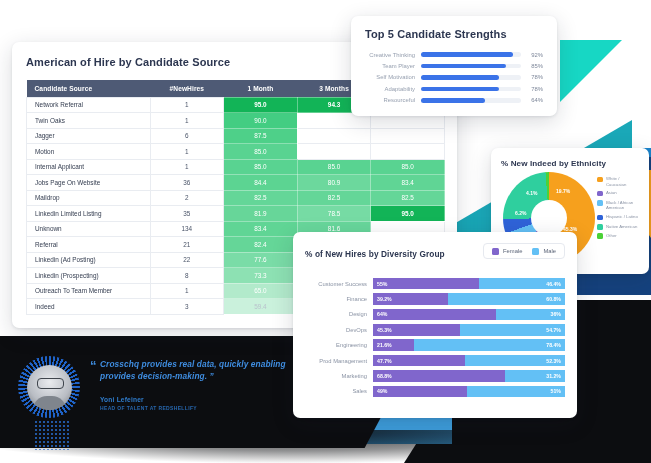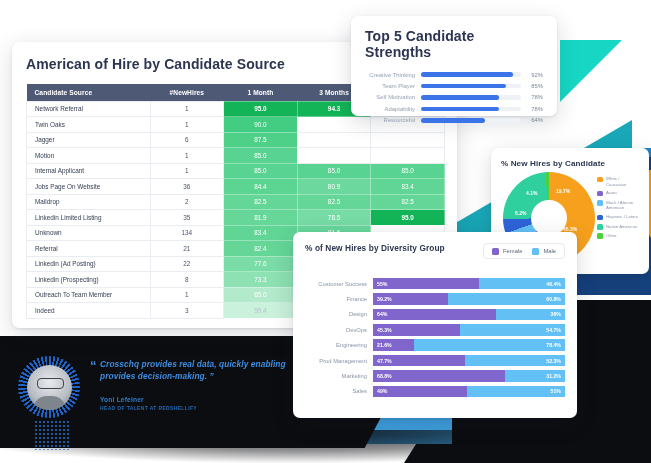--- a/index.html
+++ b/index.html
@@ -71,21 +71,21 @@
   }
 
   
   .card {
     position: absolute; background: #ffffff; border-radius: 7px;
     box-shadow: 0 6px 22px rgba(22,30,50,0.16), 0 1px 3px rgba(22,30,50,0.10);
   }
 
   
   #qoh-card { left: 12px; top: 42px; width: 445px; height: 286px; padding: 14px 14px 0 14px; overflow: hidden; }
-  .card-title { font-size: 14px; font-weight: bold; color: #2c3650; letter-spacing: .1px; }
+  .card-title { font-size: 11px; font-weight: bold; color: #2c3650; letter-spacing: .1px; }
   #qoh-title { margin-bottom: 12px; }
   table.qoh { width: 419px; border-collapse: collapse; table-layout: fixed; }
   table.qoh th {
     background: #4e5a75; color: #ffffff; font-size: 6.6px; font-weight: bold;
     height: 17px; text-align: center; letter-spacing: .1px;
   }
   table.qoh th.src { text-align: left; padding-left: 8px; width: 104px; }
   table.qoh th.nh { width: 62px; }
   table.qoh th.m { width: 62px; }
   table.qoh td {
@@ -117,21 +117,21 @@
     background: #ffffff; border-radius: 50%;
   }
   .slice-lbl { position: absolute; font-size: 5px; color: #ffffff; font-weight: bold; }
   .eth-legend { flex: 1; padding-top: 2px; }
   .eth-li { display: flex; align-items: flex-start; margin-bottom: 3.4px; }
   .eth-sw { width: 5.5px; height: 5.5px; border-radius: 1.5px; margin-right: 3.5px; flex: none; margin-top: .5px; }
   .eth-tx { font-size: 4.3px; color: #8b94a5; line-height: 1.28; }
 
   
   #div-card { left: 293px; top: 232px; width: 284px; height: 186px; padding: 11px 12px 8px 12px; }
-  .div-head { display: flex; align-items: flex-start; justify-content: space-between; margin-bottom: 17px; }
+  .div-head { display: flex; align-items: flex-end; justify-content: space-between; margin-bottom: 17px; }
   #div-title { font-size: 8.3px; }
   .legend-box {
     display: flex; align-items: center; gap: 10px;
     border: 1px solid #e6e9ef; border-radius: 4px; padding: 3.5px 8px;
   }
   .lg-item { display: flex; align-items: center; gap: 4px; }
   .lg-sw { width: 7px; height: 7px; border-radius: 1.5px; }
   .lg-tx { font-size: 5.8px; color: #5c6578; }
   .div-row { display: flex; align-items: center; height: 15.4px; }
   .div-label { width: 68px; text-align: right; font-size: 5.8px; color: #8a93a4; padding-right: 6px; }
@@ -345,21 +345,21 @@
           <div class="str-label">Resourceful</div>
           <div class="str-track">
             <div class="str-fill" style="width: 64%; background: rgb(59, 115, 232);"></div>
           </div>
           <div class="str-pct">64%</div>
         </div>
       </div>
   </div>
 
   <div class="card" id="eth-card">
-    <div class="card-title" id="eth-title">% New Hires by Candidate</div>
+    <div class="card-title" id="eth-title">% New Indeed by Ethnicity</div>
     <div class="eth-body">
       <div class="donut-wrap">
         <div class="donut" id="eth-donut" style="background: conic-gradient(rgb(246, 160, 29) 0deg, rgb(246, 160, 29) 200.1deg, rgb(128, 102, 204) 200.1deg, rgb(128, 102, 204) 223.07deg, rgb(99, 192, 245) 223.07deg, rgb(99, 192, 245) 250.45deg, rgb(47, 99, 216) 250.45deg, rgb(47, 99, 216) 268.56deg, rgb(47, 207, 158) 268.56deg, rgb(47, 207, 158) 355.58deg, rgb(76, 209, 55) 355.58deg, rgb(76, 209, 55) 360deg);"></div>
         <div class="donut-hole"></div>
         <div class="slice-lbl" style="left:62px;top:52px;">45.3%</div>
         <div class="slice-lbl" style="left:14px;top:36px;">6.2%</div>
         <div class="slice-lbl" style="left:25px;top:16px;">4.1%</div>
         <div class="slice-lbl" style="left:55px;top:14px;">19.7%</div>
       </div>
       <div class="eth-legend" id="eth-legend">

